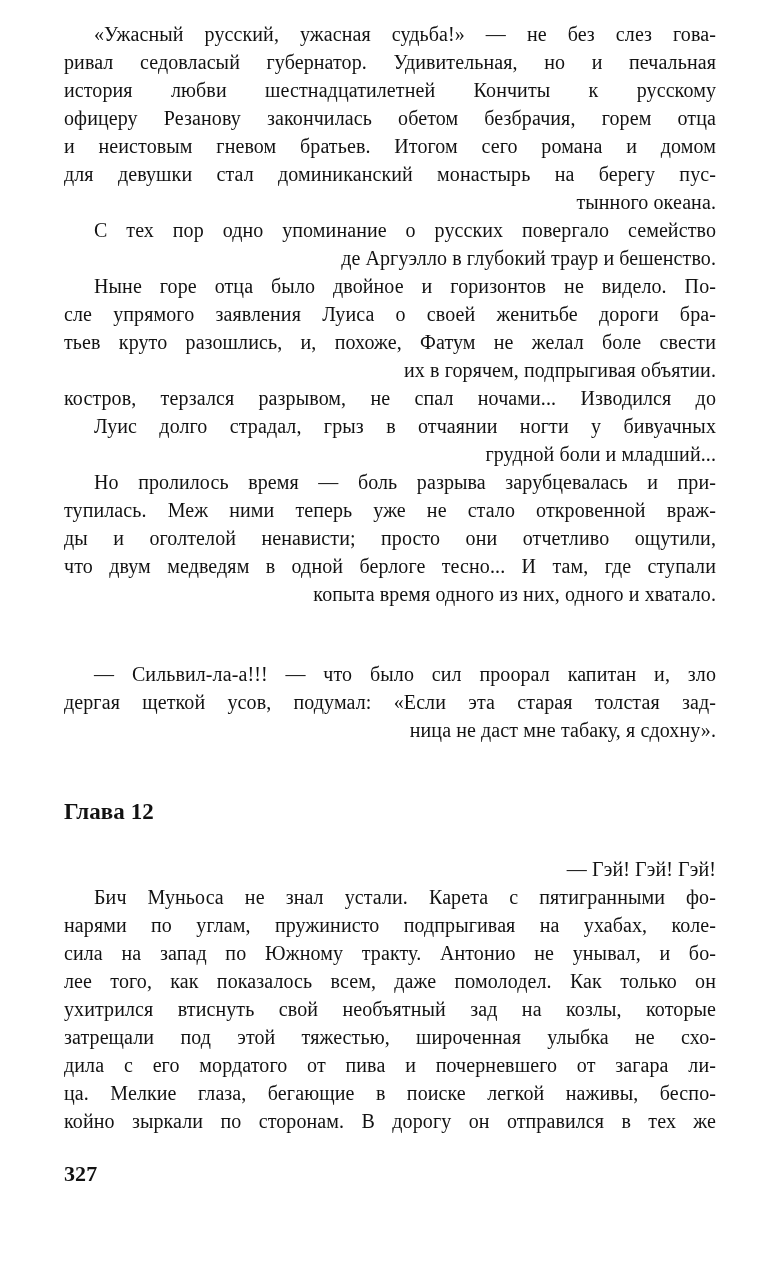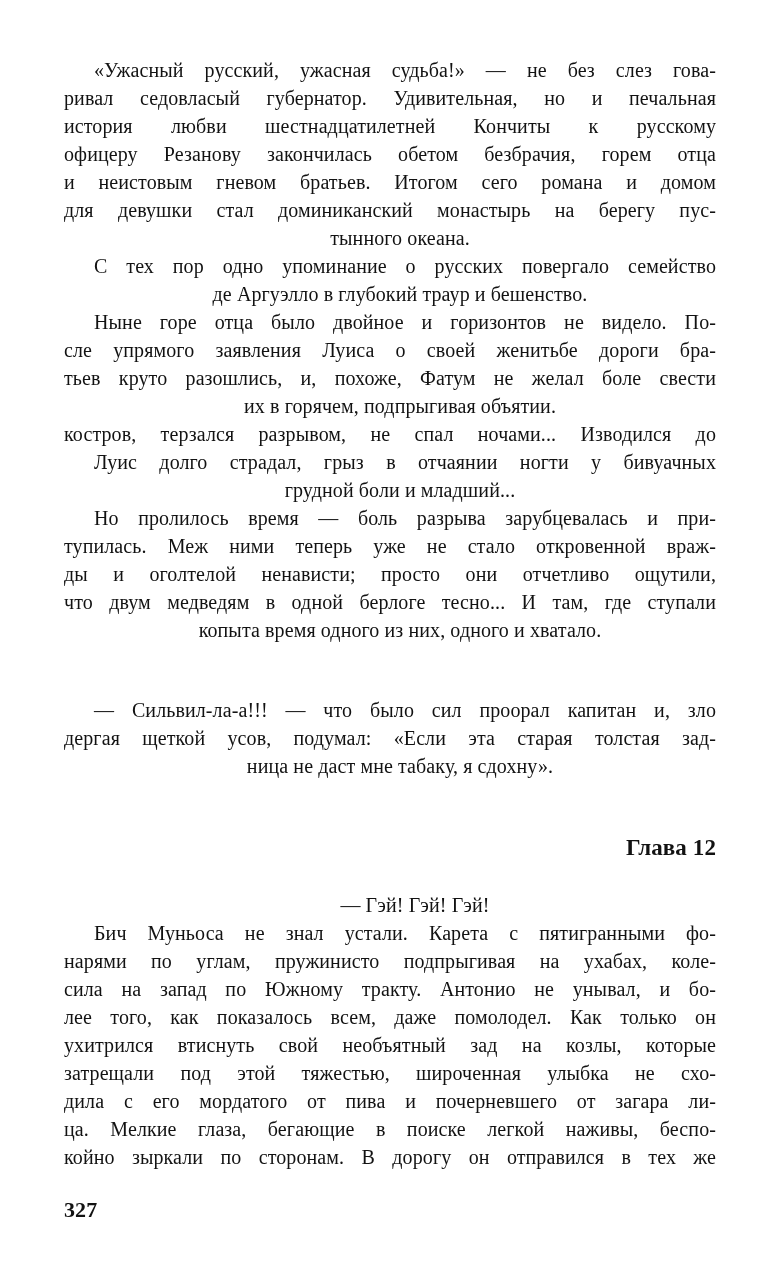--- a/index.html
+++ b/index.html
@@ -12,51 +12,51 @@
     width: 774px;
     height: 1263px;
     background: #ffffff;
     color: #121212;
     font-family: "Liberation Serif", "DejaVu Serif", serif;
     overflow: hidden;
   }
   .text-column {
     margin-left: 64px;
     width: 652px;
-    padding-top: 56px;
+    padding-top: 20px;
     font-size: 20px;
     line-height: 28px;
     letter-spacing: 0.1px;
   }
   .para { margin: 0; padding: 0; }
   .ln {
     height: 28px;
     overflow: hidden;
     white-space: normal;
   }
   
   .ln.j {
     text-align: justify;
     text-align-last: justify;
   }
   
   .ln.l {
-    text-align: center;
+    text-align: right;
     margin-left: 20px;
   }
   
   .ln.ind { text-indent: 30px; }
 
   .gap-scene { height: 52px; }
 
   .chapter-heading {
     margin-top: 53px;
     height: 30px;
     line-height: 30px;
-    text-align: right;
+    text-align: left;
     font-weight: bold;
     font-size: 23px;
   }
   .gap-after-heading { height: 28px; }
 
   .page-number {
     margin-top: 25px;
     height: 28px;
     line-height: 28px;
     text-align: left;

